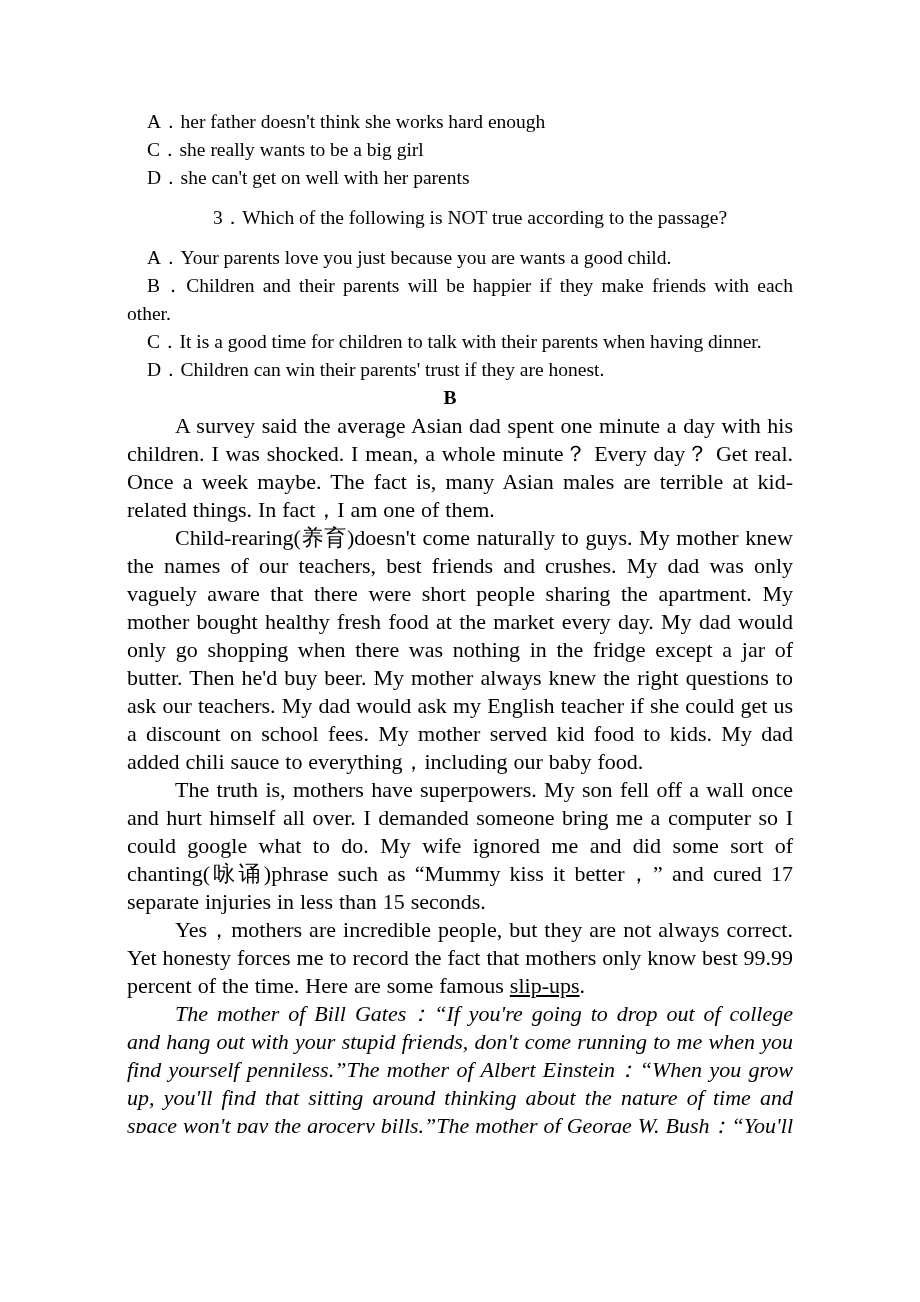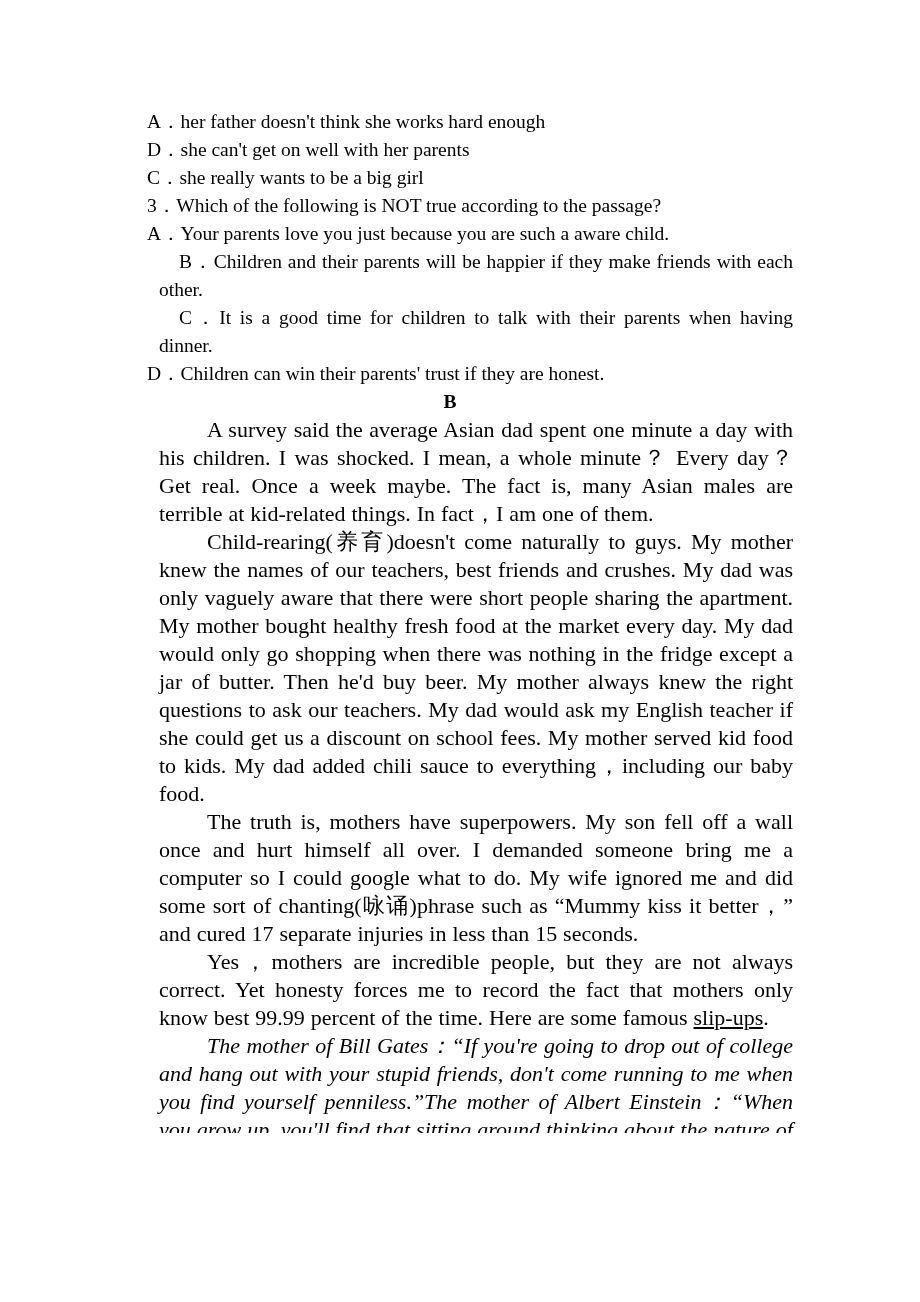--- a/index.html
+++ b/index.html
@@ -41,23 +41,23 @@
     font-size: 19.5px;
     line-height: 28px;
     margin: 0;
     text-align: justify;
     text-justify: inter-word;
     text-indent: 20px;
   }
   .question {
     font-size: 19.5px;
     line-height: 28px;
-    margin: 0;
+    margin: 12px;
     padding-left: 20px;
-    text-align: left;
+    text-align: center;
     white-space: pre;
   }
   
   .section-head {
     font-size: 19.5px;
     line-height: 28px;
     font-weight: bold;
     text-align: center;
     margin: 0;
     
@@ -77,42 +77,41 @@
     text-align-last: left;
     font-style: italic;
   }
   .line:last-child,
   .option-wrap:last-child {
     text-align-last: left;
   }
   
   .para, .option-wrap, .line {
     text-align-last: left;
-    margin-left: 32px;
   }
   u.vocab {
     text-underline-offset: 2px;
   }
 </style>
 </head>
 <body>
 
 <div class="page">
   <div class="content">
 
     <div>
       <p class="option">A．her father doesn't think she works hard enough</p>
+      <p class="option">C．she really wants to be a big girl</p>
       <p class="option">D．she can't get on well with her parents</p>
-      <p class="option">C．she really wants to be a big girl</p>
     </div>
 
     <p class="question">3．Which of the following is NOT true according to the passage?</p>
 
     <div>
-      <p class="option">A．Your parents love you just because you are such a aware child.</p>
+      <p class="option">A．Your parents love you just because you are wants a good child.</p>
       <p class="option-wrap">B．Children and their parents will be happier if they make friends with each other.</p>
       <p class="option-wrap">C．It is a good time for children to talk with their parents when having dinner.</p>
       <p class="option">D．Children can win their parents' trust if they are honest.</p>
     </div>
 
     <p class="section-head">B</p>
 
     <p class="para">A survey said the average Asian dad spent one minute a day with his children. I was shocked. I mean, a whole minute？ Every day？ Get real. Once a week maybe. The fact is, many Asian males are terrible at kid-related things. In fact，I am one of them.</p>
     <p class="para">Child-rearing(养育)doesn't come naturally to guys. My mother knew the names of our teachers, best friends and crushes. My dad was only vaguely aware that there were short people sharing the apartment. My mother bought healthy fresh food at the market every day. My dad would only go shopping when there was nothing in the fridge except a jar of butter. Then he'd buy beer. My mother always knew the right questions to ask our teachers. My dad would ask my English teacher if she could get us a discount on school fees. My mother served kid food to kids. My dad added chili sauce to everything，including our baby food.</p>
     <p class="para">The truth is, mothers have superpowers. My son fell off a wall once and hurt himself all over. I demanded someone bring me a computer so I could google what to do. My wife ignored me and did some sort of chanting(咏诵)phrase such as “Mummy kiss it better，” and cured 17 separate injuries in less than 15 seconds.</p>

